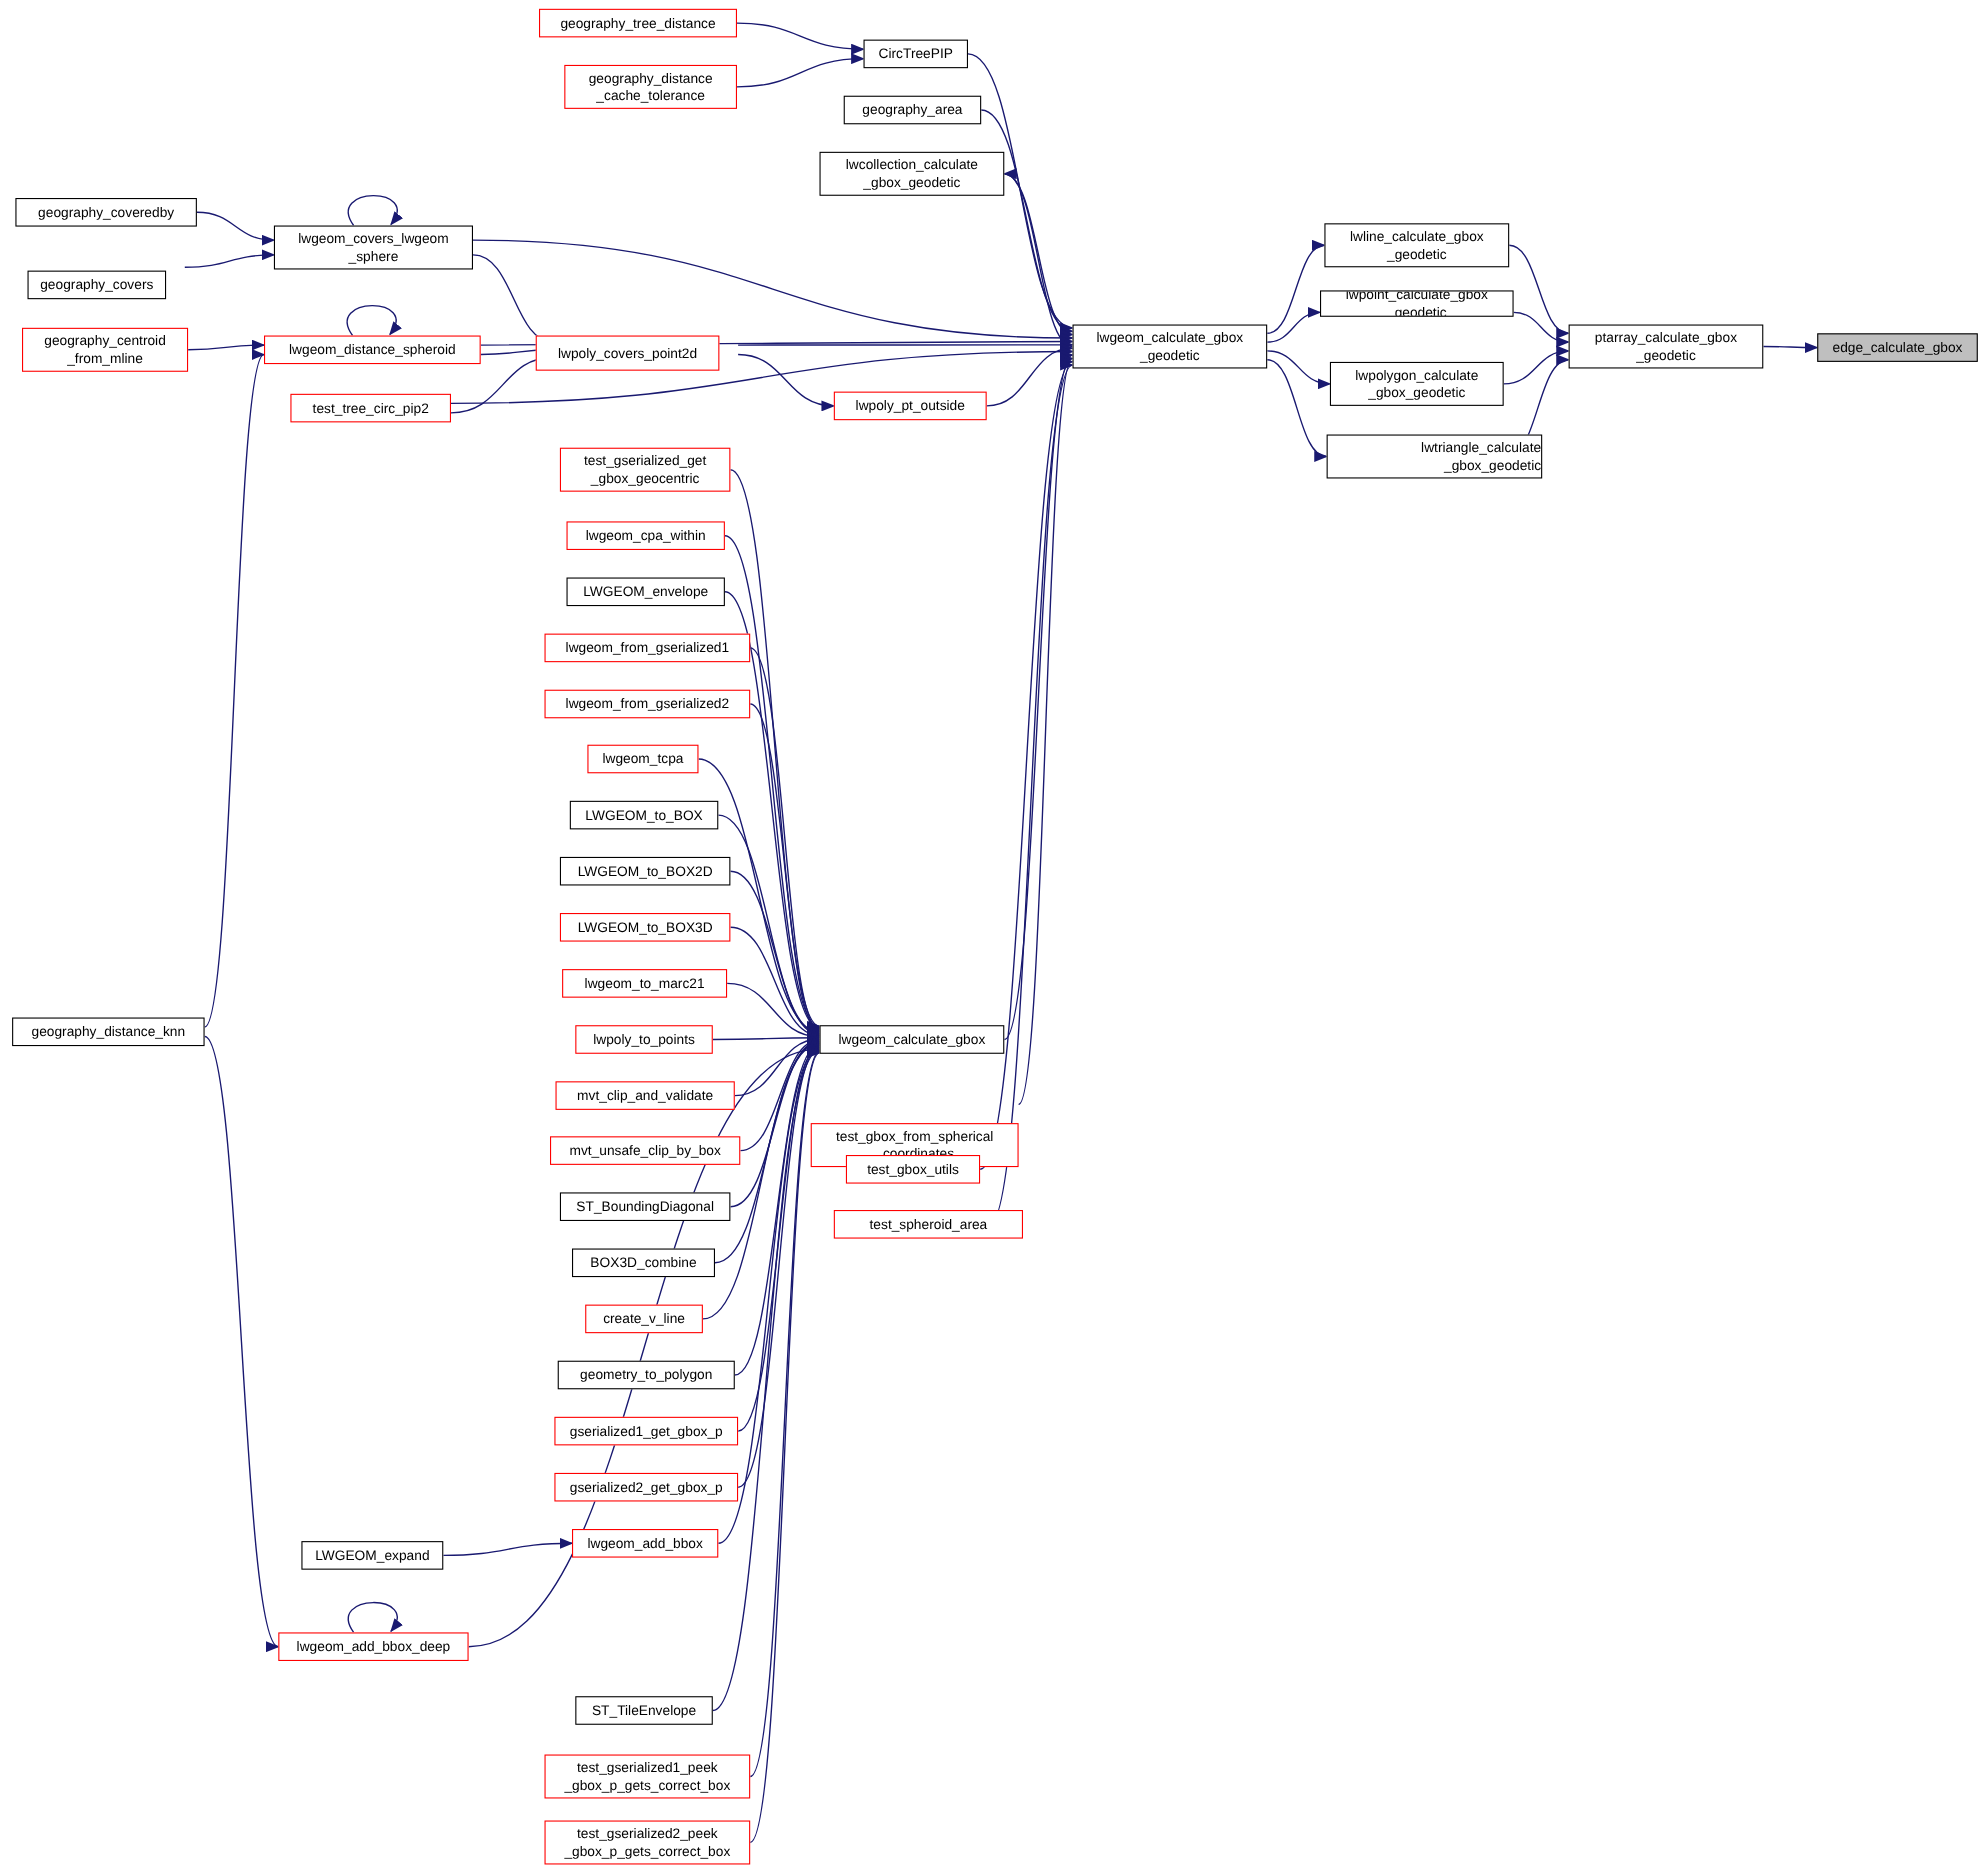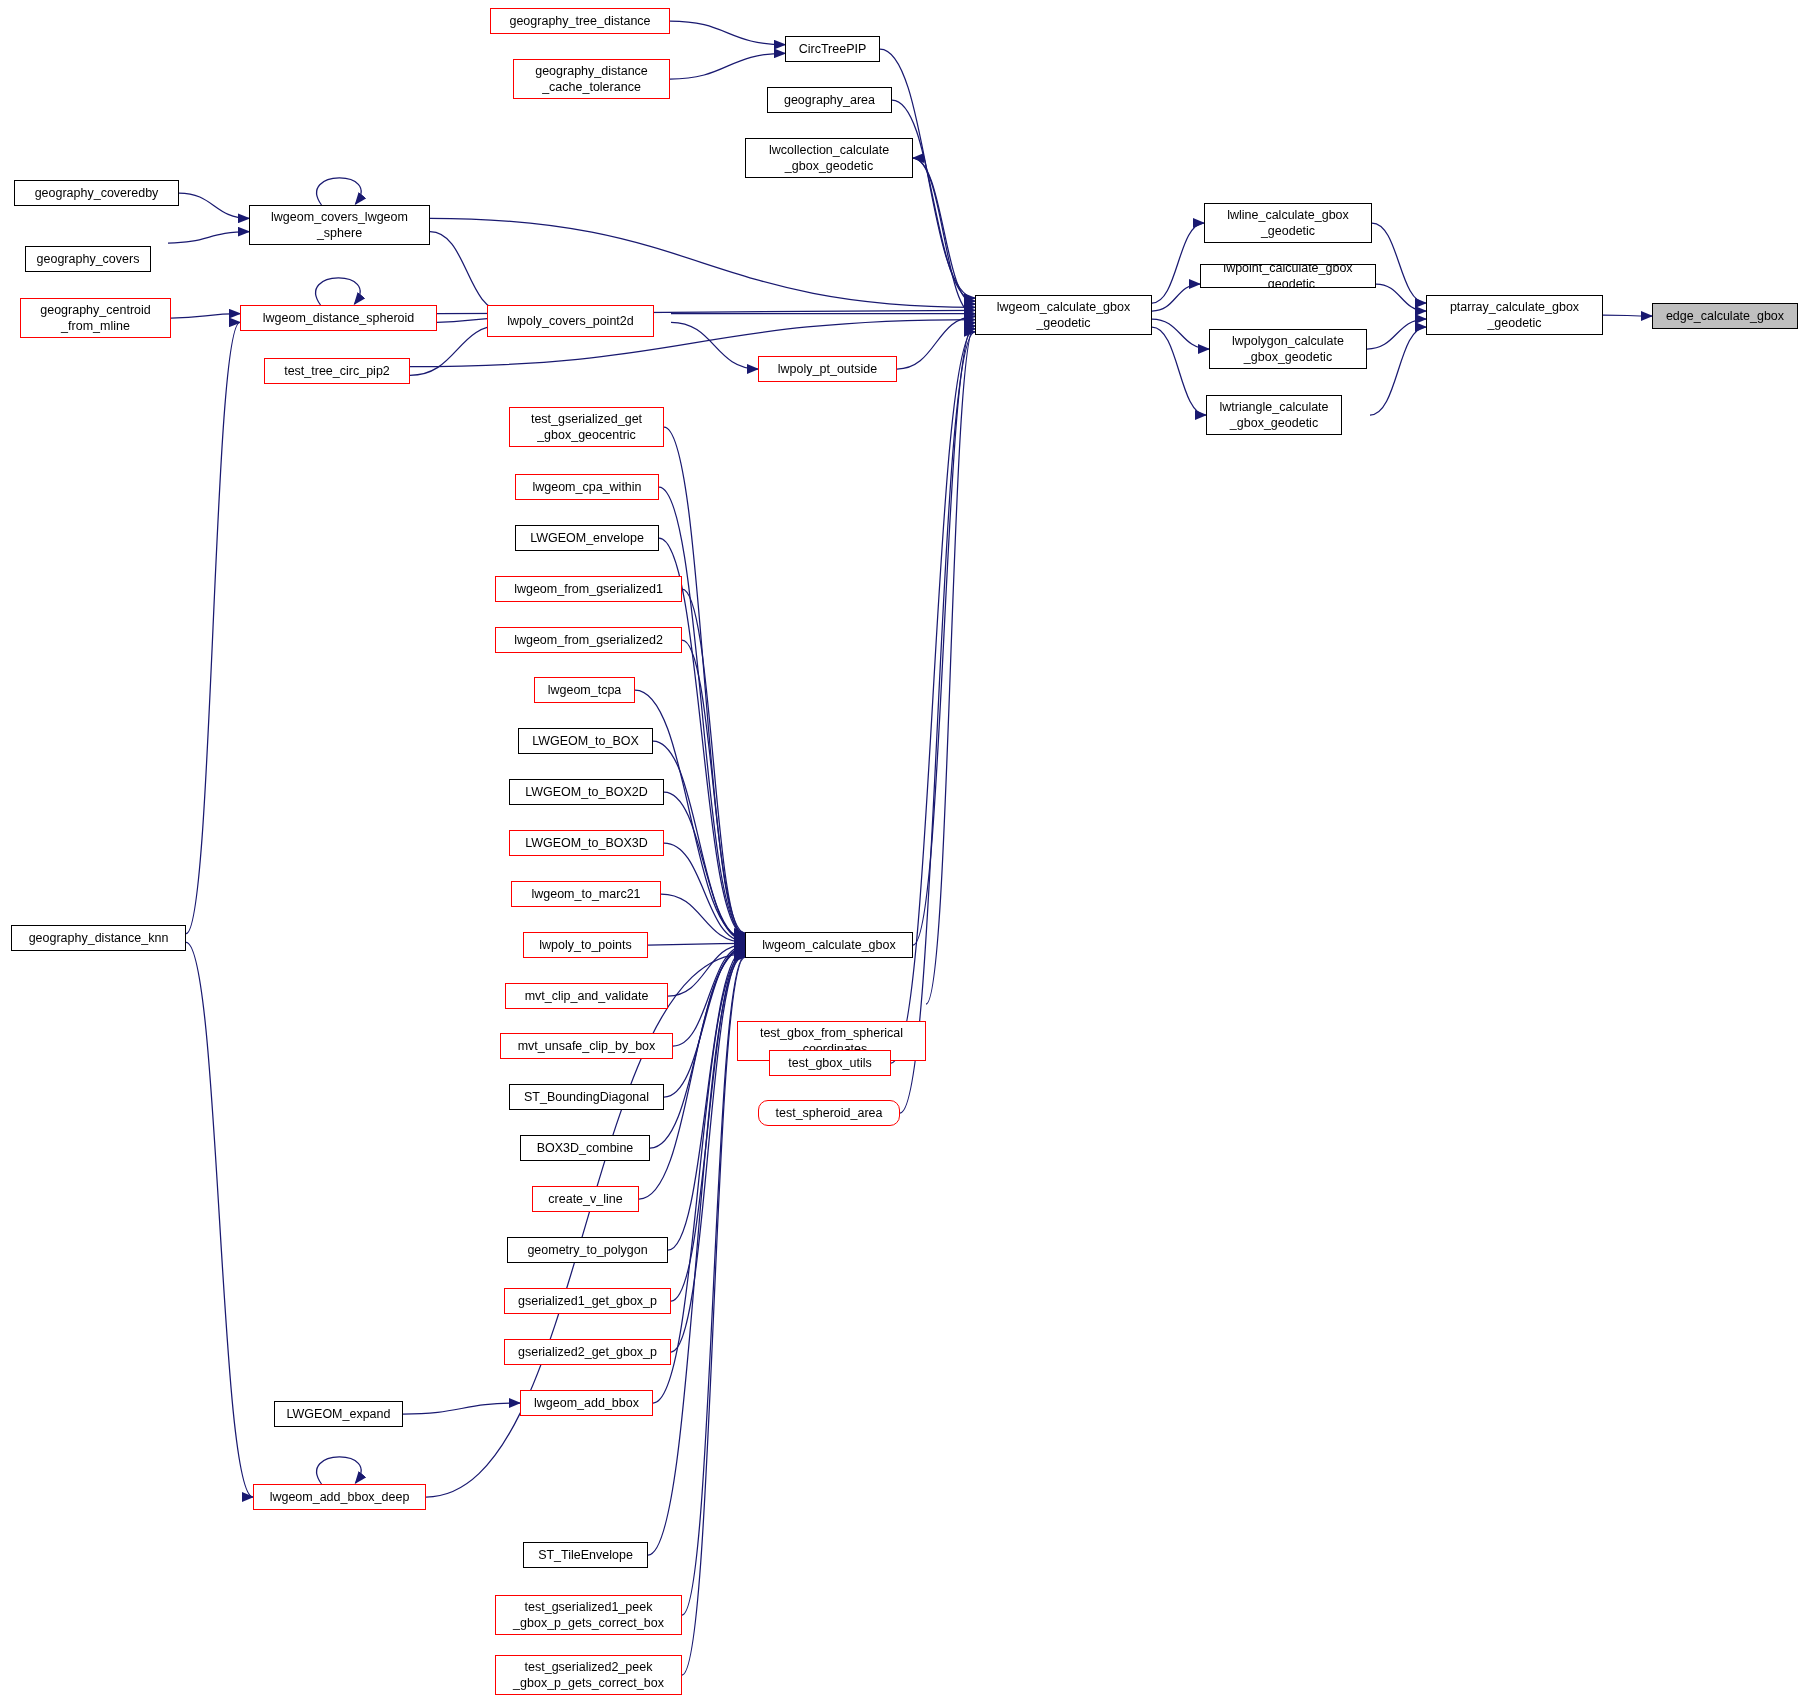--- a/index.html
+++ b/index.html
@@ -174,21 +174,21 @@
       <div>_geodetic</div>
     </div>
     <div class="node normal" style="left: 1200px; top: 264px; width: 176px; height: 24px;">
       <div>lwpoint_calculate_gbox</div>
       <div>_geodetic</div>
     </div>
     <div class="node normal" style="left: 1209px; top: 329px; width: 158px; height: 40px;">
       <div>lwpolygon_calculate</div>
       <div>_gbox_geodetic</div>
     </div>
-    <div class="node normal" style="left: 1206px; top: 395px; width: 136px; height: 40px;">
+    <div class="node normal" style="left: 1206px; top: 395px; width: 196px; height: 40px; align-items: flex-end;">
       <div>lwtriangle_calculate</div>
       <div>_gbox_geodetic</div>
     </div>
     <div class="node normal" style="left: 1426px; top: 295px; width: 177px; height: 40px;">
       <div>ptarray_calculate_gbox</div>
       <div>_geodetic</div>
     </div>
     <div class="node target" style="left: 1652px; top: 303px; width: 146px; height: 26px;">
       <div>edge_calculate_gbox</div>
     </div>
@@ -238,21 +238,21 @@
     </div>
     <div class="node truncated" style="left: 500px; top: 1033px; width: 173px; height: 26px;">
       <div>mvt_unsafe_clip_by_box</div>
     </div>
     <div class="node truncated" style="left: 769px; top: 1050px; width: 122px; height: 26px;">
       <div>test_gbox_utils</div>
     </div>
     <div class="node normal" style="left: 509px; top: 1084px; width: 155px; height: 26px;">
       <div>ST_BoundingDiagonal</div>
     </div>
-    <div class="node truncated" style="left: 758px; top: 1100px; width: 142px; height: 26px; border-radius: 10px;">
+    <div class="node truncated" style="left: 758px; top: 1100px; width: 172px; height: 26px;">
       <div>test_spheroid_area</div>
     </div>
     <div class="node normal" style="left: 520px; top: 1135px; width: 130px; height: 26px;">
       <div>BOX3D_combine</div>
     </div>
     <div class="node truncated" style="left: 532px; top: 1186px; width: 107px; height: 26px;">
       <div>create_v_line</div>
     </div>
     <div class="node normal" style="left: 507px; top: 1237px; width: 161px; height: 26px;">
       <div>geometry_to_polygon</div>

